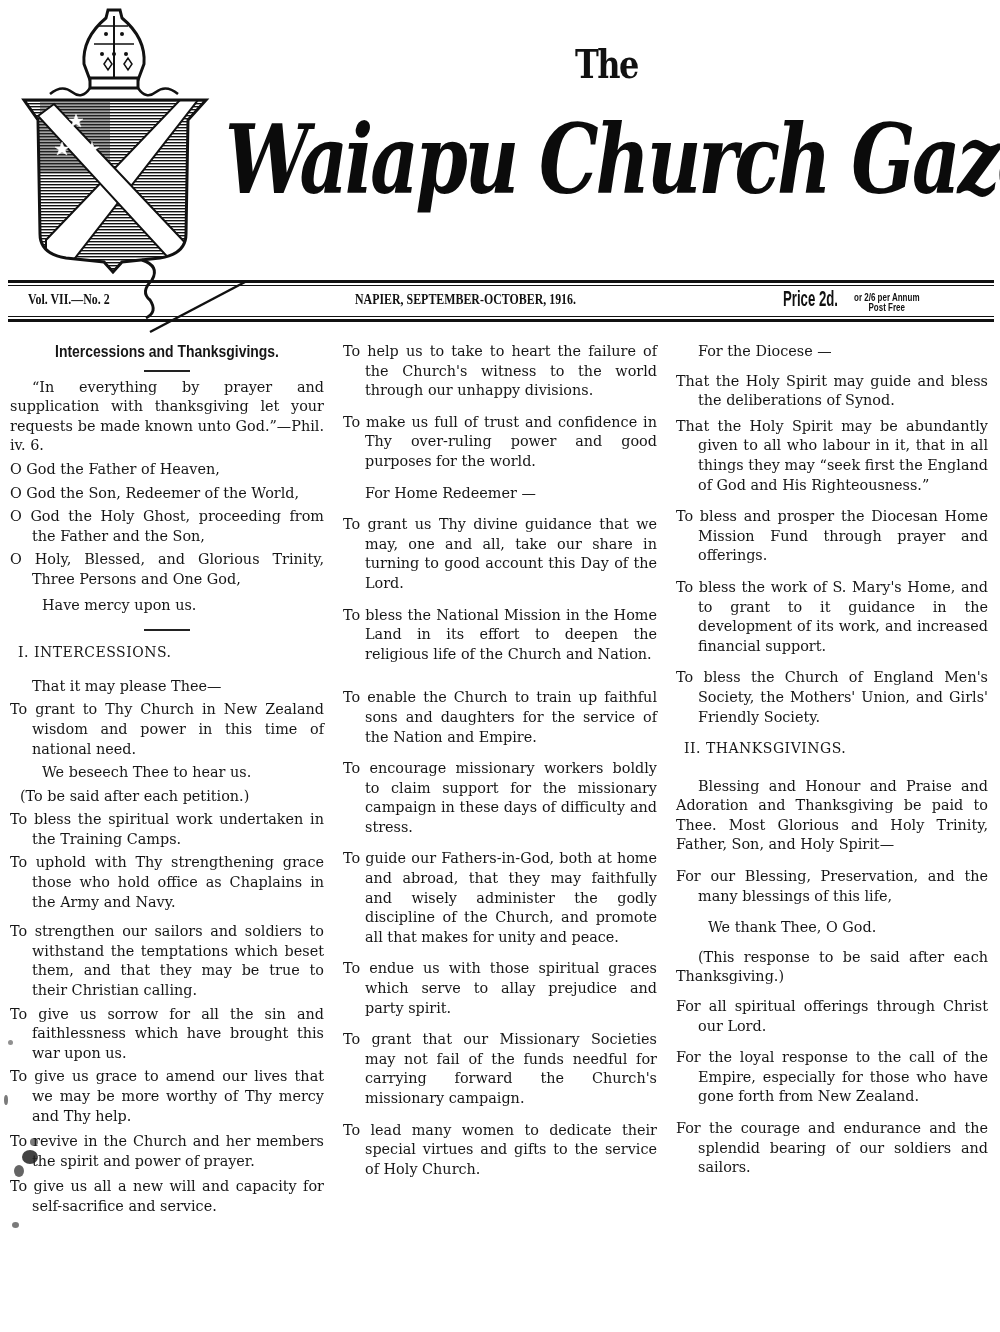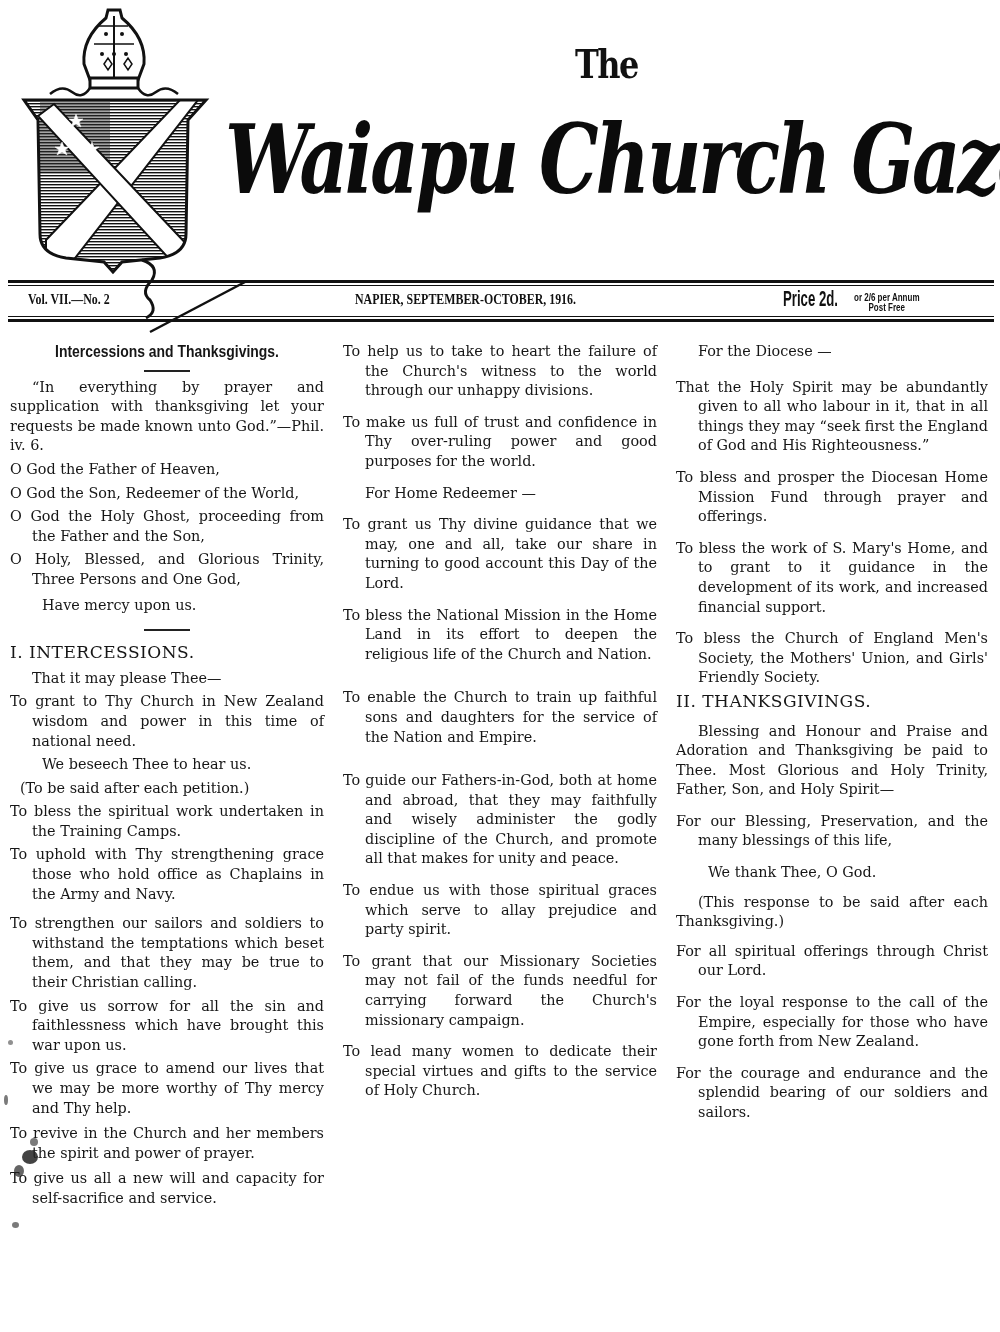--- a/index.html
+++ b/index.html
@@ -21,21 +21,21 @@
 
   .col { position:absolute; top:338px; font-family:"DejaVu Serif",serif; font-size:14.4px; line-height:19.6px; color:#161616; }
   .col1 { left:10px; width:314px; }
   .col2 { left:343px; width:314px; }
   .col3 { left:676px; width:312px; }
   .p { margin:0; text-align:justify; text-align-last:left; }
   .p.hang { padding-left:22px; text-indent:-22px; }
   .p.indent { text-indent:22px; }
   .p.resp { padding-left:32px; }
   .h-title { font-family:"Liberation Sans",sans-serif; font-weight:bold; font-size:17px; text-align:center; margin:4px 0 0 0; transform:scaleX(0.82); transform-origin:center; white-space:nowrap; }
-  .h-sec { text-align:center; font-size:17px; letter-spacing:0.5px; margin:0; }
+  .h-sec { text-align:center; font-size:14px; letter-spacing:0.5px; margin:8px; }
   .dash { width:46px; height:2px; background:#222; margin:8px auto 6px; }
   .gap4 { height:4px; } .gap6 { height:6px; } .gap10 { height:10px; } .gap12 { height:12px; }
   .speck { position:absolute; border-radius:50%; background:#222; }
 </style>
 </head>
 <body>
 
 <svg class="crest" viewBox="0 0 200 290" xmlns="http://www.w3.org/2000/svg">
   <defs>
     <pattern id="hatch" width="4" height="3" patternUnits="userSpaceOnUse">
@@ -145,34 +145,36 @@
   <div class="gap12"></div>
   <p class="p indent">For Home Redeemer —</p>
   <div class="gap12"></div>
   <p class="p hang">To grant us Thy divine guidance that we may, one and all, take our share in turning to good account this Day of the Lord.</p>
   <div class="gap12"></div>
   <p class="p hang">To bless the National Mission in the Home Land in its effort to deepen the religious life of the Church and Nation.</p>
   <div class="gap12"></div>
   <div class="gap12"></div>
   <p class="p hang">To enable the Church to train up faithful sons and daughters for the service of the Nation and Empire.</p>
   <div class="gap12"></div>
+  <p class="p hang">To encourage missionary workers boldly to claim support for the missionary campaign in these days of difficulty and stress.</p>
   <div class="gap12"></div>
   <p class="p hang">To guide our Fathers-in-God, both at home and abroad, that they may faithfully and wisely administer the godly discipline of the Church, and promote all that makes for unity and peace.</p>
   <div class="gap12"></div>
   <p class="p hang">To endue us with those spiritual graces which serve to allay prejudice and party spirit.</p>
   <div class="gap12"></div>
   <p class="p hang">To grant that our Missionary Societies may not fail of the funds needful for carrying forward the Church's missionary campaign.</p>
   <div class="gap12"></div>
   <p class="p hang">To lead many women to dedicate their special virtues and gifts to the service of Holy Church.</p>
 </div>
 
 <div class="col col3">
   <div class="gap4"></div>
   <p class="p indent">For the Diocese —</p>
   <div class="gap10"></div>
+  <p class="p hang">That the Holy Spirit may guide and bless the deliberations of Synod.</p>
   <div class="gap6"></div>
   <p class="p hang">That the Holy Spirit may be abundantly given to all who labour in it, that in all things they may “seek first the England of God and His Righteousness.”</p>
   <div class="gap12"></div>
   <p class="p hang">To bless and prosper the Diocesan Home Mission Fund through prayer and offerings.</p>
   <div class="gap12"></div>
   <p class="p hang">To bless the work of S. Mary's Home, and to grant to it guidance in the development of its work, and increased financial support.</p>
   <div class="gap12"></div>
   <p class="p hang">To bless the Church of England Men's Society, the Mothers' Union, and Girls' Friendly Society.</p>
   <div class="gap4"></div>
   <p class="p h-sec">II. THANKSGIVINGS.</p>

